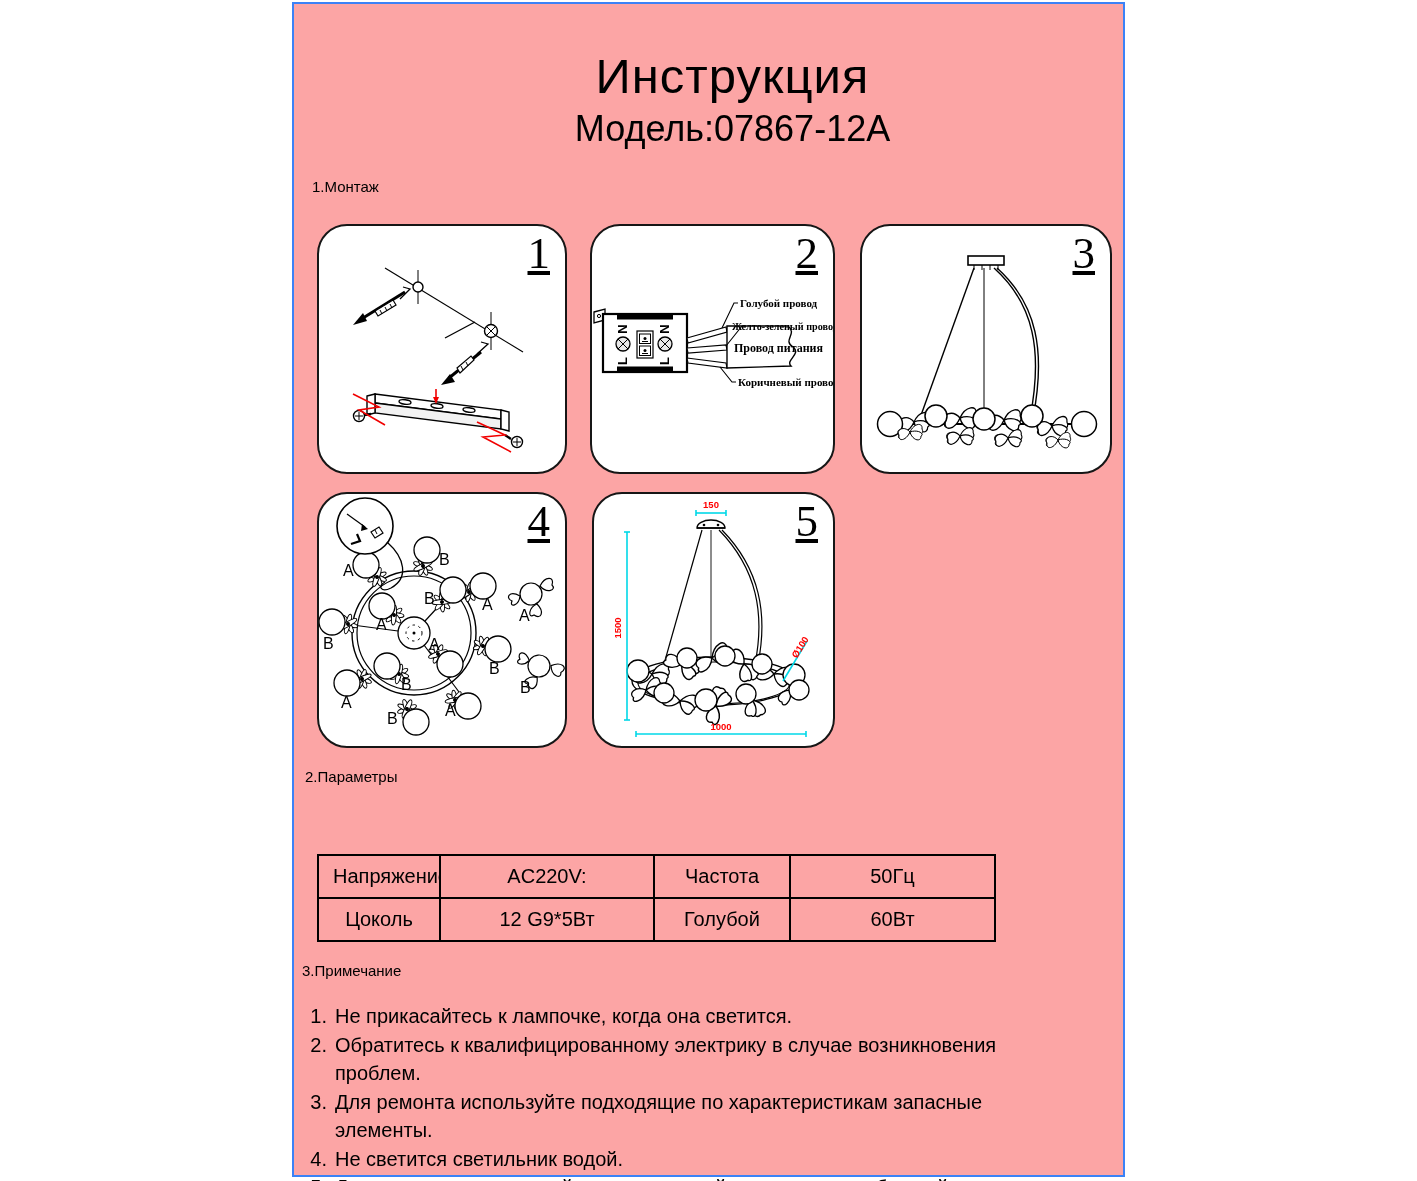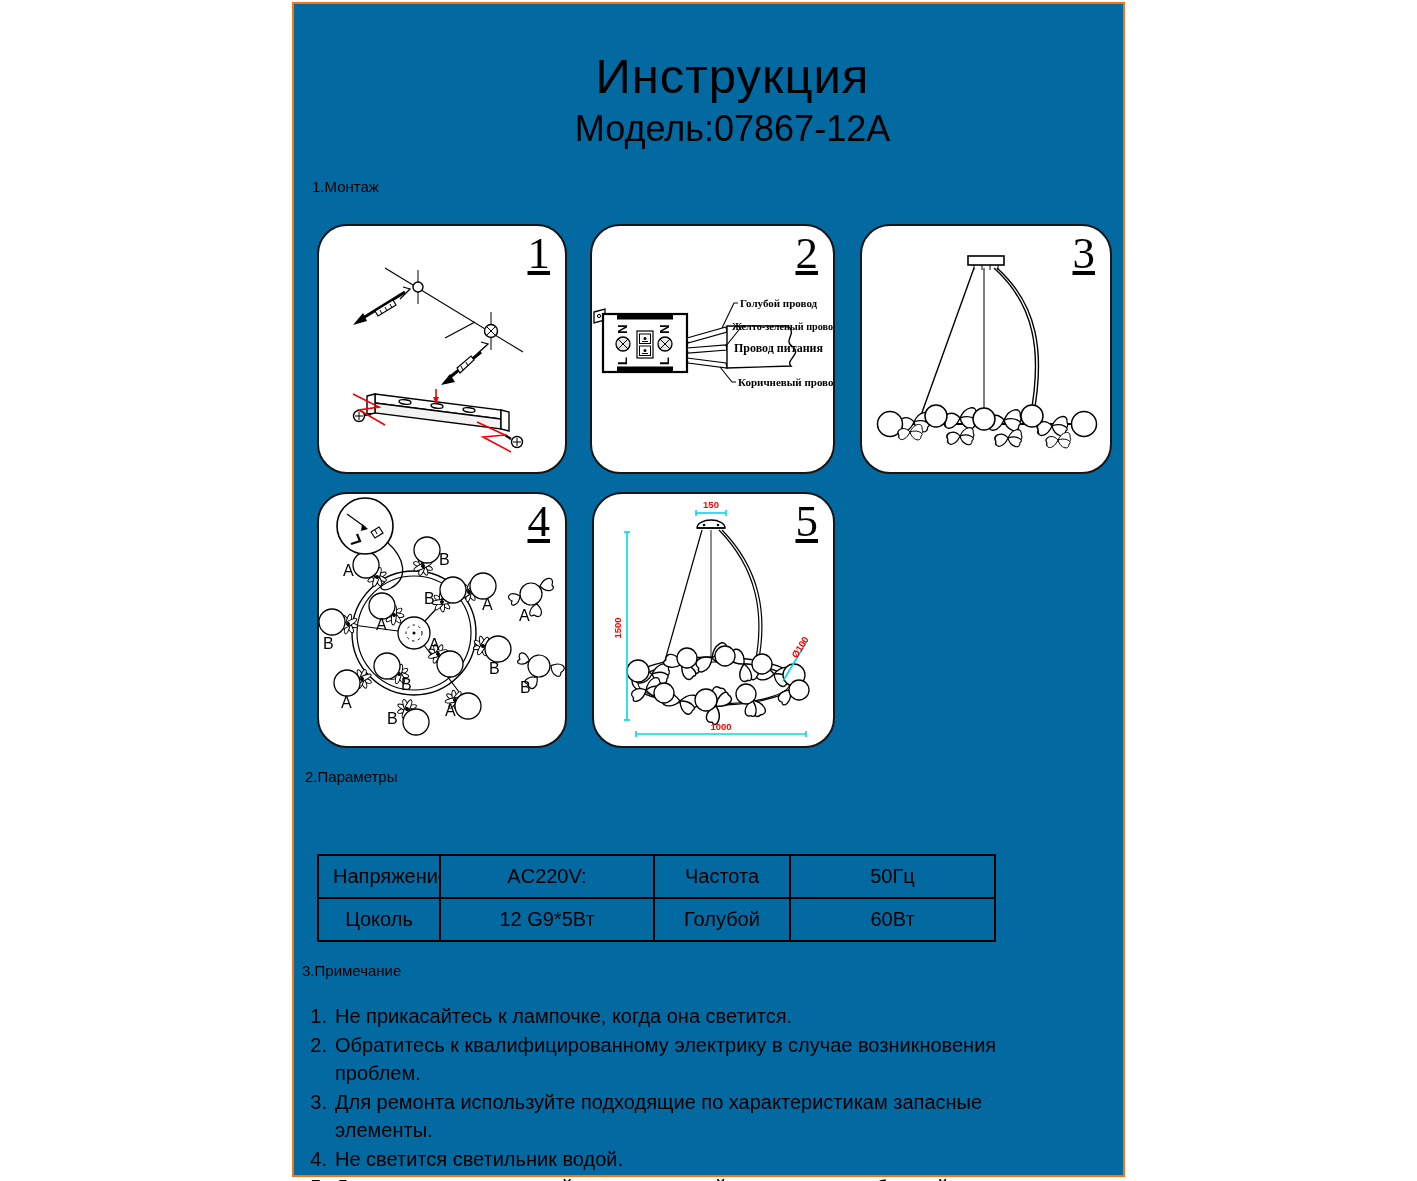--- a/index.html
+++ b/index.html
@@ -1,19 +1,19 @@
 <!DOCTYPE html>
 <html><head>
 <meta charset="utf-8">
 <style>
   html,body{margin:0;padding:0;background:#fff;}
   .canvas{position:relative;width:1417px;height:1181px;background:#ffffff;
           font-family:"Liberation Sans",sans-serif;color:#000;overflow:hidden;}
   .frame{position:absolute;left:292px;top:2px;width:833px;height:1175px;
-         border:2px solid #f97316;box-sizing:border-box;background:#0369a1;}
+         border:2px solid #3b82f6;box-sizing:border-box;background:#fca5a5;}
   .doc-title{position:absolute;top:44px;left:0;width:100%;box-sizing:border-box;
              padding-left:48px;text-align:center;font-size:49px;letter-spacing:1px;}
   .doc-model{position:absolute;top:104px;left:0;width:100%;box-sizing:border-box;
              padding-left:48px;text-align:center;font-size:36px;}
   .sec-head{position:absolute;font-size:15px;}
   .panel{position:absolute;border:2px solid #161616;border-radius:30px;
          box-sizing:border-box;background:#fff;}
   .panel svg{position:absolute;left:0;top:0;}
   .panel-num{position:absolute;top:2px;right:15px;
              font-family:"Liberation Serif","DejaVu Serif",serif;

